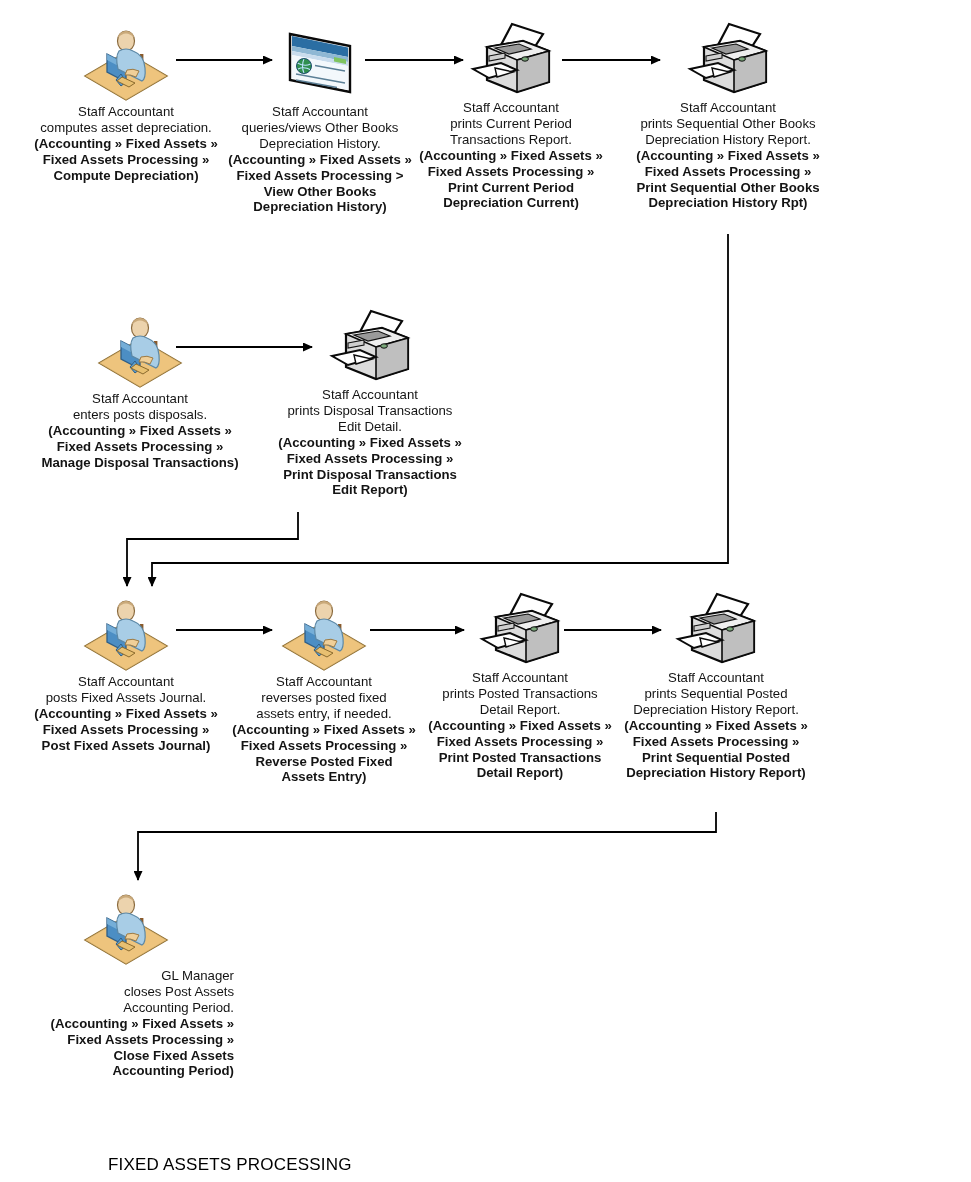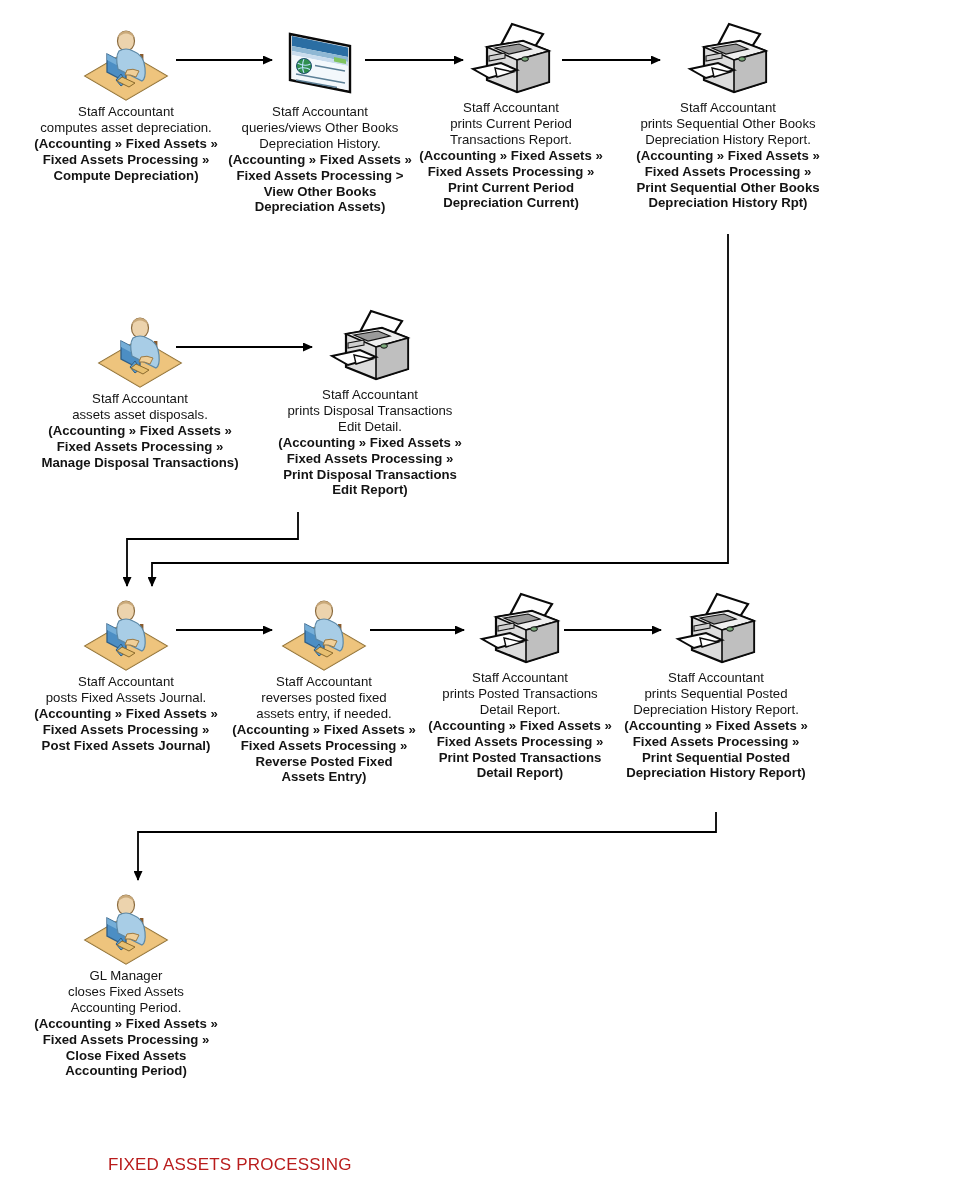--- a/index.html
+++ b/index.html
@@ -10,21 +10,21 @@
   }
   #canvas{position:absolute;inset:0;width:971px;height:892px;}
   svg.lines{position:absolute;left:0;top:0;width:971px;height:1182px;pointer-events:none;}
 
   .node{position:absolute;text-align:center;}
   .icon-wrap{display:flex;justify-content:center;align-items:flex-end;height:80px;}
   .caption{font-size:13.2px;line-height:15.9px;color:#141414;}
   .caption .b{font-weight:bold;}
   .caption .plain{font-weight:normal;}
 
-  .title{position:absolute;font-size:17px;letter-spacing:.2px;color:#b91c1c;}
+  .title{position:absolute;font-size:17px;letter-spacing:.2px;color:#000000;}
 
   
   .ico{position:relative;display:block;}
   .person-ico{width:86px;height:74px;}
   .printer-ico{width:92px;height:80px;}
   .screen-ico{width:76px;height:80px;}
 </style>
 </head>
 <body>
 
@@ -100,21 +100,21 @@
         <polygon points="52,33 64,35.4 64,40 52,37.6" fill="#7fc45f"></polygon>
       </svg>
     </div>
     <div class="caption">
       <div class="plain">Staff Accountant</div>
       <div class="plain">queries/views Other Books</div>
       <div class="plain">Depreciation History.</div>
       <div class="b">(Accounting » Fixed Assets »</div>
       <div class="b">Fixed Assets Processing &gt;</div>
       <div class="b">View Other Books</div>
-      <div class="b">Depreciation Assets)</div>
+      <div class="b">Depreciation History)</div>
     </div>
   </div>
 
   <div class="node" style="left:403px;top:20px;width:216px;">
     <div class="icon-wrap">
       <svg class="ico printer-ico" viewBox="0 0 92 80">
         <polygon points="47,4 78,14 64,36 36,25" fill="#ffffff" stroke="#0a0a0a" stroke-width="2.2"></polygon>
         <polygon points="22,27 58,21 84,31 84,62 52,72 22,60" fill="#dcdcdc" stroke="#0a0a0a" stroke-width="2.2"></polygon>
         <polygon points="22,27 58,21 84,31 52,40" fill="#efefef" stroke="#0a0a0a" stroke-width="1.6"></polygon>
         <polygon points="52,40 84,31 84,62 52,72" fill="#bfbfbf" stroke="#0a0a0a" stroke-width="1.6"></polygon>
@@ -172,21 +172,21 @@
         <path d="M33,50 L38,44 L43,52 L38,56 Z" fill="#5d9fd0" stroke="#2e5e87" stroke-width="1"></path>
         <ellipse cx="43" cy="11" rx="8.5" ry="10" fill="#ecd3ad" stroke="#8a6a3e" stroke-width="1.2"></ellipse>
         <path d="M34.5,8 q8.5,-9 17,0 q-2,-7 -8.5,-7 q-6.5,0 -8.5,7 z" fill="#c9a97a"></path>
         <path d="M36,21 q7,-4 14,0 q11,4 12,17 q1,11 -3,13 l-24,-12 q-3,-12 1,-18 z" fill="#a8cde6" stroke="#5b87a5" stroke-width="1.2"></path>
         <path d="M44,40 q6,-2 12,1 l-3,6 q-6,-3 -11,-2 z" fill="#f0cf98" stroke="#9c7a44" stroke-width="1"></path>
         <path d="M39,47 L52,53 L46,57 L34,51 Z" fill="#e8c071" stroke="#8a6a2e" stroke-width="1"></path>
       </svg>
     </div>
     <div class="caption">
       <div class="plain">Staff Accountant</div>
-      <div class="plain">assets asset disposals.</div>
+      <div class="plain">enters posts disposals.</div>
       <div class="b">(Accounting » Fixed Assets »</div>
       <div class="b">Fixed Assets Processing »</div>
       <div class="b">Manage Disposal Transactions)</div>
     </div>
   </div>
 
   <div class="node" style="left:262px;top:307px;width:216px;">
     <div class="icon-wrap">
       <svg class="ico printer-ico" viewBox="0 0 92 80">
         <polygon points="47,4 78,14 64,36 36,25" fill="#ffffff" stroke="#0a0a0a" stroke-width="2.2"></polygon>
@@ -306,39 +306,39 @@
       <div class="plain">Staff Accountant</div>
       <div class="plain">prints Sequential Posted</div>
       <div class="plain">Depreciation History Report.</div>
       <div class="b">(Accounting » Fixed Assets »</div>
       <div class="b">Fixed Assets Processing »</div>
       <div class="b">Print Sequential Posted</div>
       <div class="b">Depreciation History Report)</div>
     </div>
   </div>
 
-  <div class="node" style="left:18px;top:888px;width:216px;">
+  <div class="node" style="left:18px;top:888px;width:216px;text-align:right;">
     <div class="icon-wrap">
       <svg class="ico person-ico" viewBox="0 0 86 74">
         <polygon points="43,22 84,46 43,70 2,46" fill="#e9b96a" stroke="#8a6a2e" stroke-width="1.4"></polygon>
         <polygon points="43,22 84,46 43,70 2,46" fill="#f2cd8c" opacity=".55"></polygon>
         <rect x="57" y="24" width="3.4" height="24" fill="#8a5a2b"></rect>
         <path d="M24,24 L43,34 L43,52 L24,42 Z" fill="#4c8ec4" stroke="#2e5e87" stroke-width="1.3"></path>
         <path d="M24,24 L43,34 L43,40 L24,30 Z" fill="#7fb6dd" opacity=".8"></path>
         <path d="M33,50 L38,44 L43,52 L38,56 Z" fill="#5d9fd0" stroke="#2e5e87" stroke-width="1"></path>
         <ellipse cx="43" cy="11" rx="8.5" ry="10" fill="#ecd3ad" stroke="#8a6a3e" stroke-width="1.2"></ellipse>
         <path d="M34.5,8 q8.5,-9 17,0 q-2,-7 -8.5,-7 q-6.5,0 -8.5,7 z" fill="#c9a97a"></path>
         <path d="M36,21 q7,-4 14,0 q11,4 12,17 q1,11 -3,13 l-24,-12 q-3,-12 1,-18 z" fill="#a8cde6" stroke="#5b87a5" stroke-width="1.2"></path>
         <path d="M44,40 q6,-2 12,1 l-3,6 q-6,-3 -11,-2 z" fill="#f0cf98" stroke="#9c7a44" stroke-width="1"></path>
         <path d="M39,47 L52,53 L46,57 L34,51 Z" fill="#e8c071" stroke="#8a6a2e" stroke-width="1"></path>
       </svg>
     </div>
     <div class="caption">
       <div class="plain">GL Manager</div>
-      <div class="plain">closes Fixed Assets</div>
+      <div class="plain">closes Post Assets</div>
       <div class="plain">Accounting Period.</div>
       <div class="b">(Accounting » Fixed Assets »</div>
       <div class="b">Fixed Assets Processing »</div>
       <div class="b">Close Fixed Assets</div>
       <div class="b">Accounting Period)</div>
     </div>
   </div>
 
   <div class="title" style="left:108px;top:1155px;">FIXED ASSETS PROCESSING</div>
 

